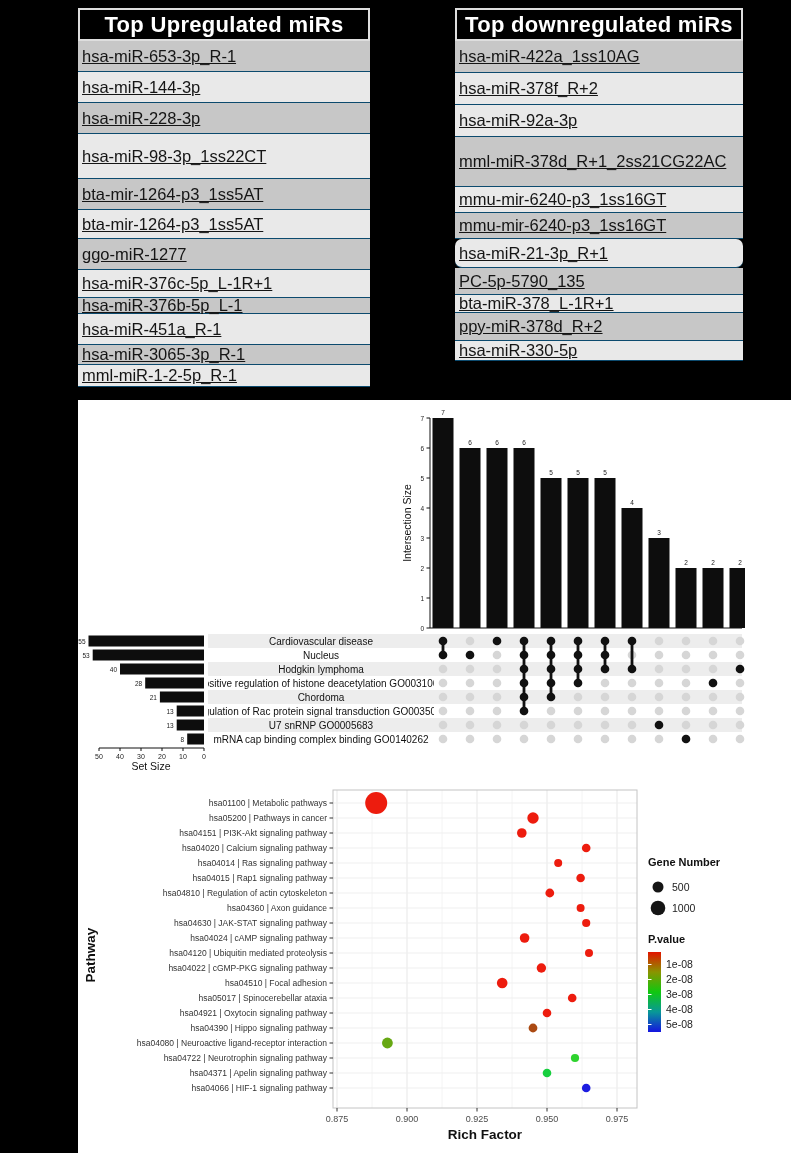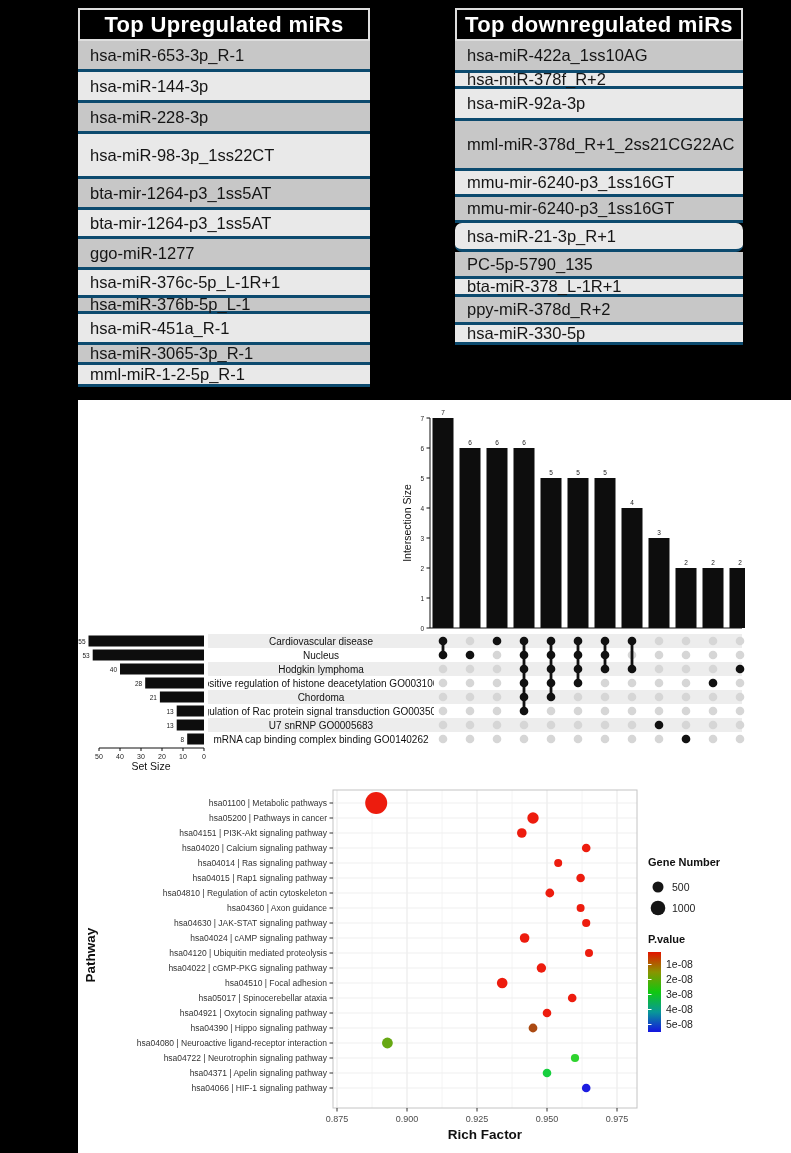--- a/index.html
+++ b/index.html
@@ -4,22 +4,22 @@
 <style>
   html,body{margin:0;padding:0;}
   body{width:791px;height:1153px;background:#000;position:relative;overflow:hidden;
        font-family:"Liberation Sans",sans-serif;}
   .mtable{position:absolute;top:8px;}
   #up-table{left:78px;width:292px;}
   #down-table{left:455px;width:288px;}
   .mtable .hdr{height:29px;background:#000;border:2px solid #dedede;color:#fff;
        font-weight:bold;font-size:22px;display:flex;align-items:center;justify-content:center;
        letter-spacing:.3px;}
-  .row{display:flex;align-items:center;padding-left:12px;font-size:16.5px;color:#151515;
-       border-bottom:3px solid #0c4a6e;box-sizing:border-box;white-space:nowrap;}
+  .row{display:flex;align-items:center;padding-left:4px;font-size:16.5px;color:#151515;
+       border-bottom:1px solid #0c4a6e;box-sizing:border-box;white-space:nowrap;text-decoration:underline;}
   .row.dark{background:#c7c7c7;}
   .row.light{background:#e9e9e9;}
   .panel{position:absolute;left:78px;top:400px;width:784px;height:753px;background:#fff;}
   .panel svg{position:absolute;left:0;display:block;}
   #upset-svg{top:0;}
   #bubble-svg{top:375px;}
   text{font-family:"Liberation Sans",sans-serif;}
 </style>
 </head>
 <body>
@@ -39,21 +39,21 @@
       <div class="row light" style="height: 31px;">hsa-miR-451a_R-1</div>
       <div class="row dark" style="height: 20px;">hsa-miR-3065-3p_R-1</div>
       <div class="row light" style="height: 22px;">mml-miR-1-2-5p_R-1</div>
     </div>
 </div>
 
 <div class="mtable" id="down-table">
   <div class="hdr">Top downregulated miRs</div>
   <div id="downregulated-body">
       <div class="row dark" style="height: 32px;">hsa-miR-422a_1ss10AG</div>
-      <div class="row light" style="height: 16px;">hsa-miR-378f_R+2</div>
+      <div class="row light" style="height: 32px;">hsa-miR-378f_R+2</div>
       <div class="row light" style="height: 32px;">hsa-miR-92a-3p</div>
       <div class="row dark" style="height: 50px;">mml-miR-378d_R+1_2ss21CG22AC</div>
       <div class="row light" style="height: 26px;">mmu-mir-6240-p3_1ss16GT</div>
       <div class="row dark" style="height: 26px;">mmu-mir-6240-p3_1ss16GT</div>
       <div class="row light" style="height: 29px; border-radius: 7px;">hsa-miR-21-3p_R+1</div>
       <div class="row dark" style="height: 27px;">PC-5p-5790_135</div>
       <div class="row light" style="height: 18px;">bta-miR-378_L-1R+1</div>
       <div class="row dark" style="height: 28px;">ppy-miR-378d_R+2</div>
       <div class="row light" style="height: 20px;">hsa-miR-330-5p</div>
     </div>

